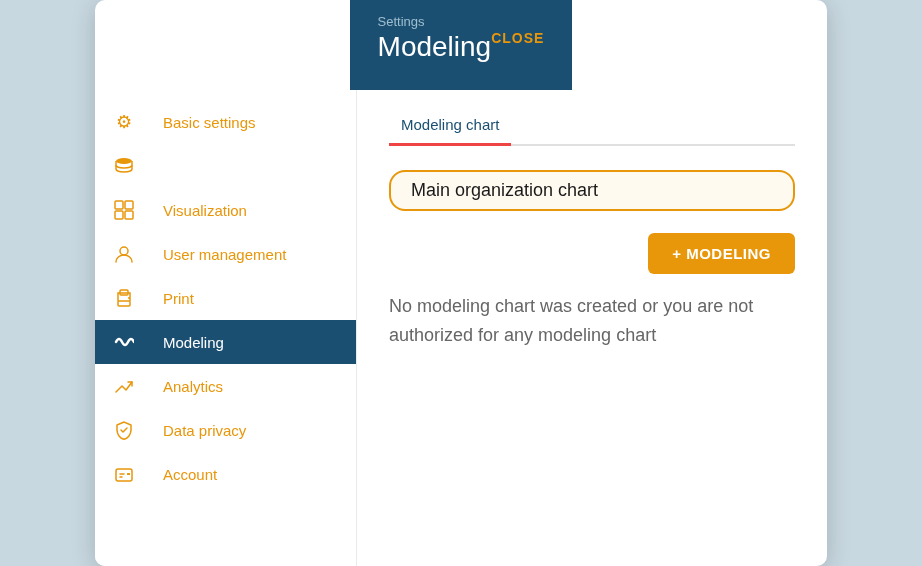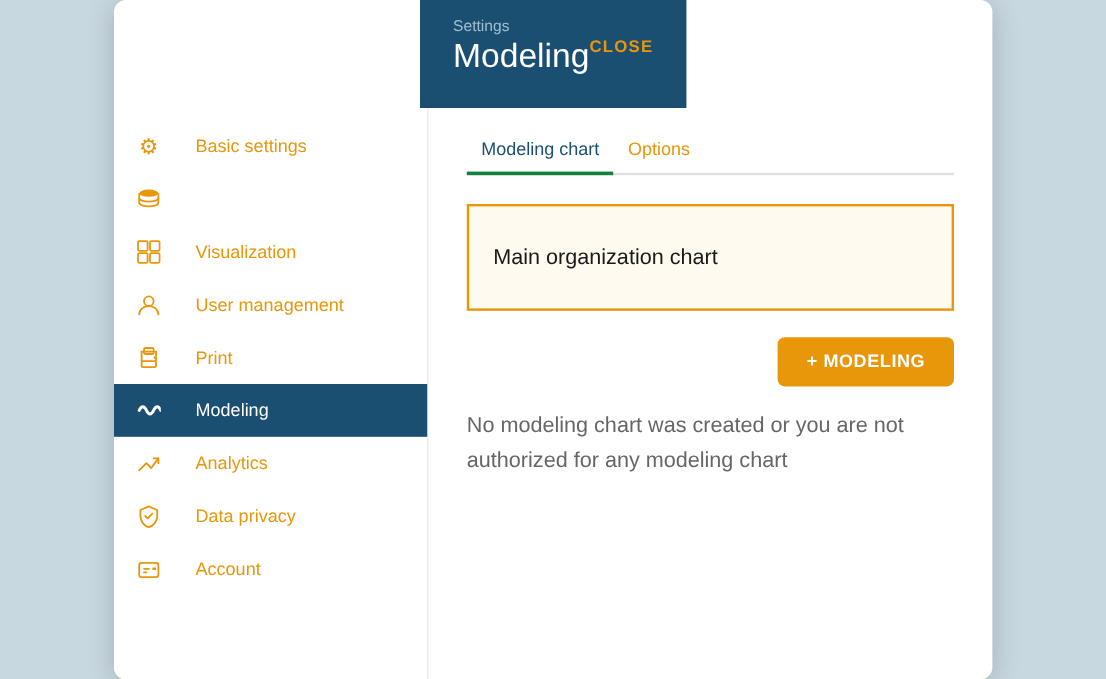--- a/index.html
+++ b/index.html
@@ -110,30 +110,30 @@
     .tab {
       padding: 10px 12px;
       font-size: 15px;
       cursor: pointer;
       color: #555;
       border-bottom: 3px solid transparent;
       margin-bottom: -2px;
     }
     .tab.active {
       color: #1b4f72;
-      border-bottom: 3px solid #15803d;
+      border-bottom: 3px solid #ef4444;
       font-weight: 500;
     }
     .tab.options-tab {
       color: #e8960a;
     }
     .chart-selector {
       border: 2px solid #e8960a;
-      border-radius: 0;
-      padding: 32px 20px;
+      border-radius: 16px;
+      padding: 8px 20px;
       background: #fffaf0;
       font-size: 18px;
       color: #1a1a1a;
       margin-bottom: 22px;
       width: 100%;
     }
     .modeling-btn-row {
       display: flex;
       justify-content: flex-end;
       margin-bottom: 18px;
@@ -256,21 +256,20 @@
               <rect x="13" y="9" width="3" height="2" rx="0.5" fill="#e8960a"></rect>
             </svg>
         </span>
         <span class="sidebar-label">Account</span>
       </div>
     </nav>
 
     <div class="main-content">
       <div class="tabs">
         <div class="tab active">Modeling chart</div>
-        <div class="tab options-tab">Options</div>
       </div>
 
       <div class="chart-selector">
         <span>Main organization chart</span>
       </div>
 
       <div class="modeling-btn-row">
         <button class="modeling-btn">
           <span>+ MODELING</span>
         </button>

